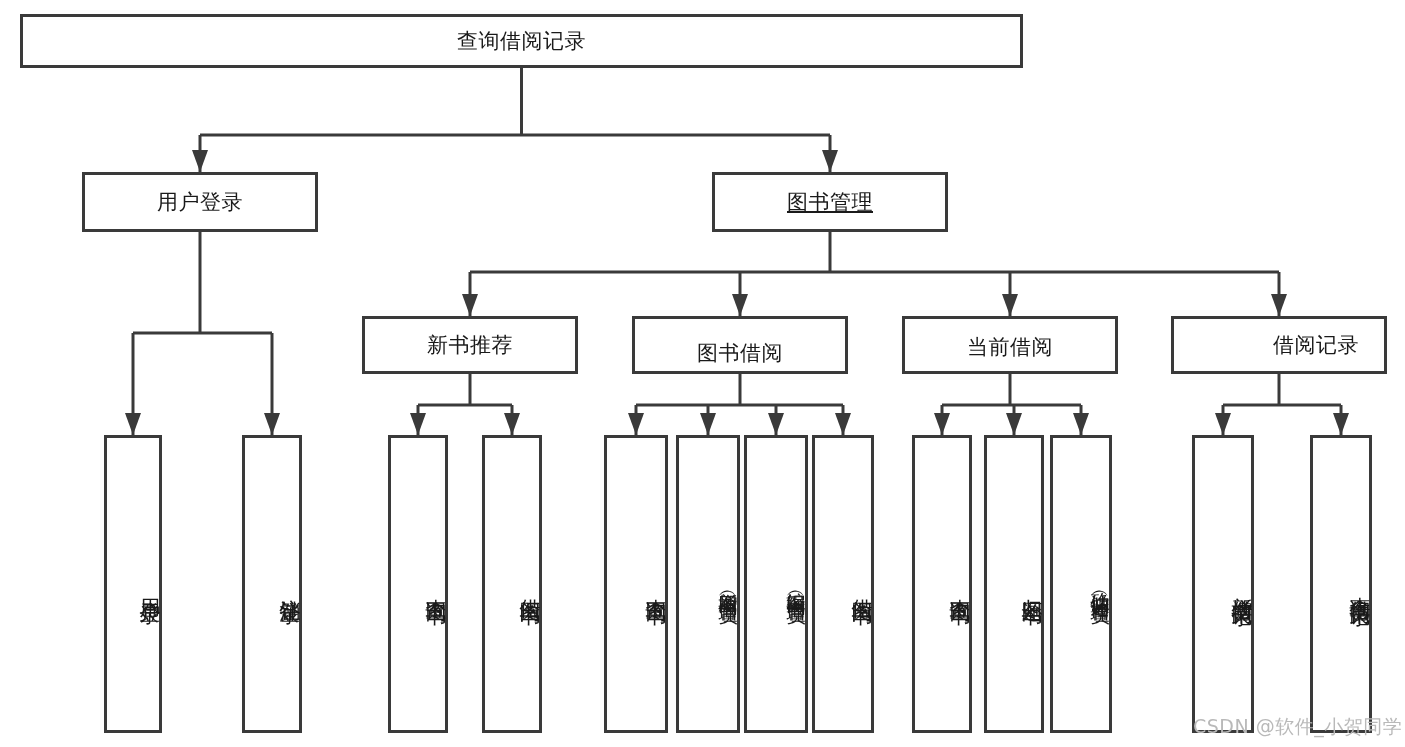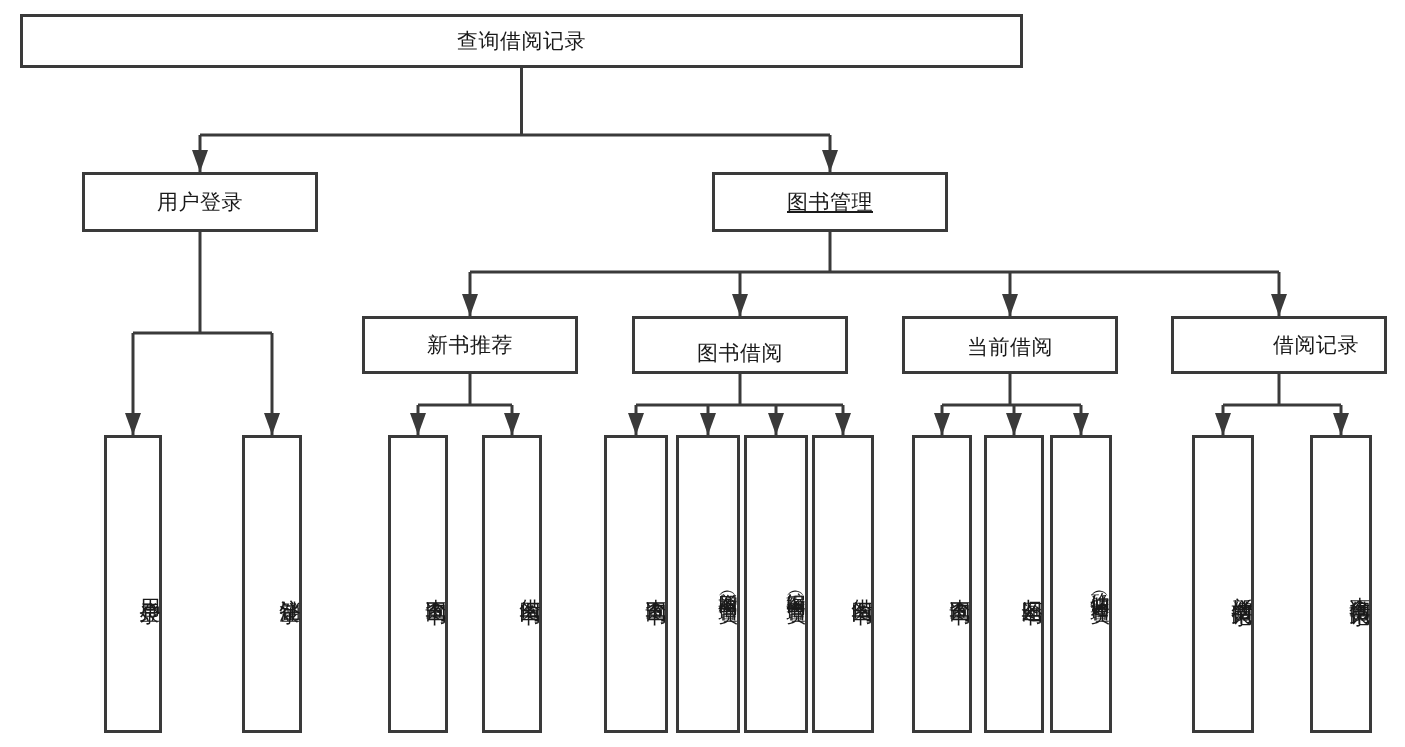--- a/index.html
+++ b/index.html
@@ -170,14 +170,15 @@
       <div class="node-label vertical" style="left: 676px; top: 435px; width: 64px; height: 298px; font-size: 19px;">新增图书（管理员）</div>
       <div class="node-label vertical" style="left: 744px; top: 435px; width: 64px; height: 298px; font-size: 19px;">编辑图书（管理员）</div>
       <div class="node-label vertical" style="left: 812px; top: 435px; width: 62px; height: 298px; font-size: 21px;">借阅图书</div>
       <div class="node-label vertical" style="left: 912px; top: 435px; width: 60px; height: 298px; font-size: 21px;">查询图书</div>
       <div class="node-label vertical" style="left: 984px; top: 435px; width: 60px; height: 298px; font-size: 21px;">归还图书</div>
       <div class="node-label vertical" style="left: 1050px; top: 435px; width: 62px; height: 298px; font-size: 19px;">确认归还（管理员）</div>
       <div class="node-label vertical" style="left: 1192px; top: 435px; width: 62px; height: 298px; font-size: 21px;">新增借阅记录</div>
       <div class="node-label vertical" style="left: 1310px; top: 435px; width: 62px; height: 298px; font-size: 21px;">查询借阅记录</div>
     </div>
 
+  <div class="watermark" style="left:1193px; top:714px;">CSDN @软件_小贺同学</div>
 
 </div>
 
 </body></html>

